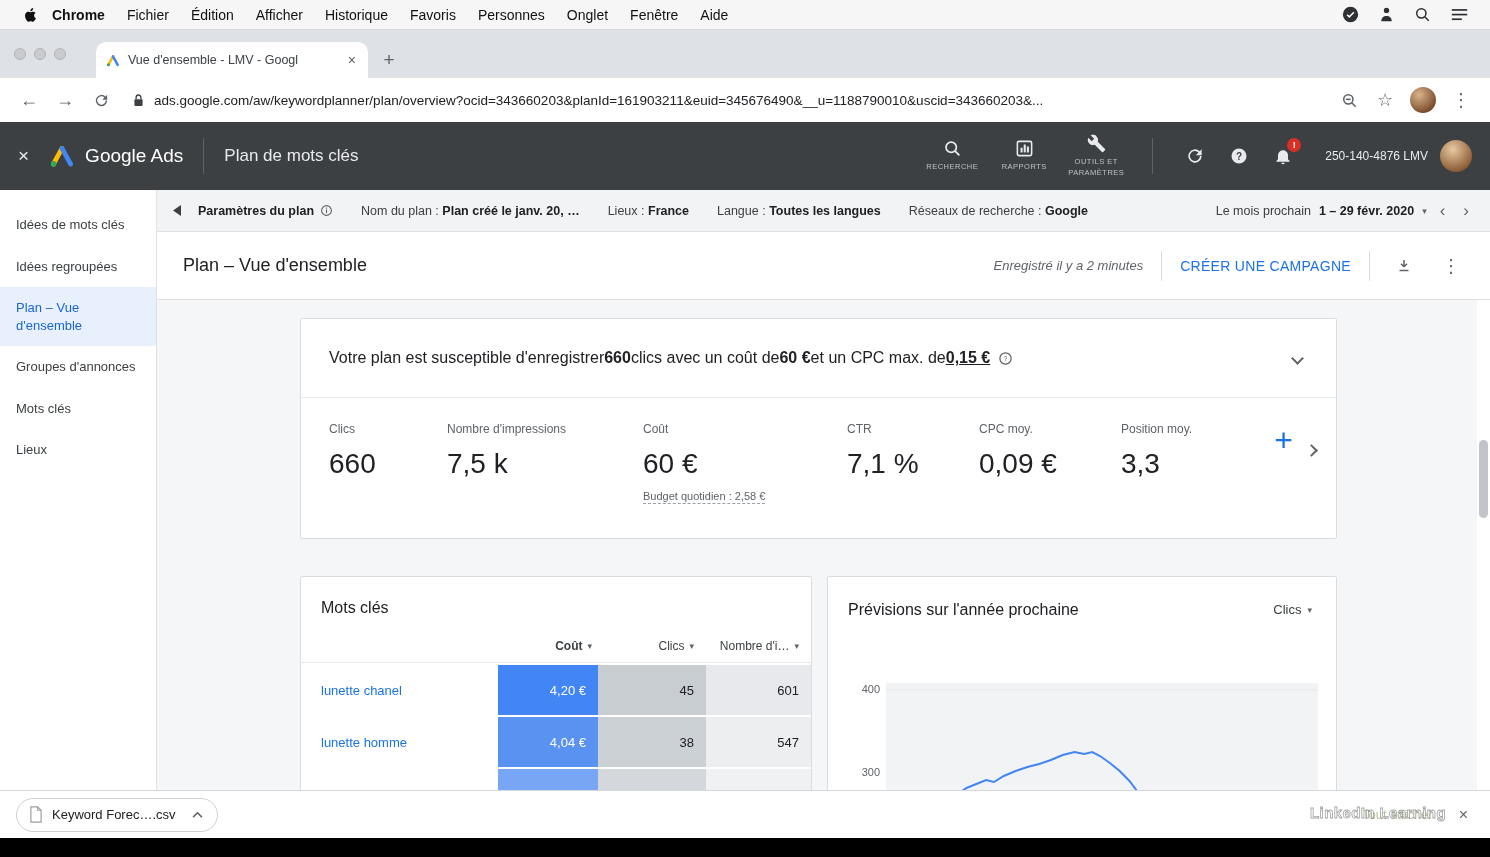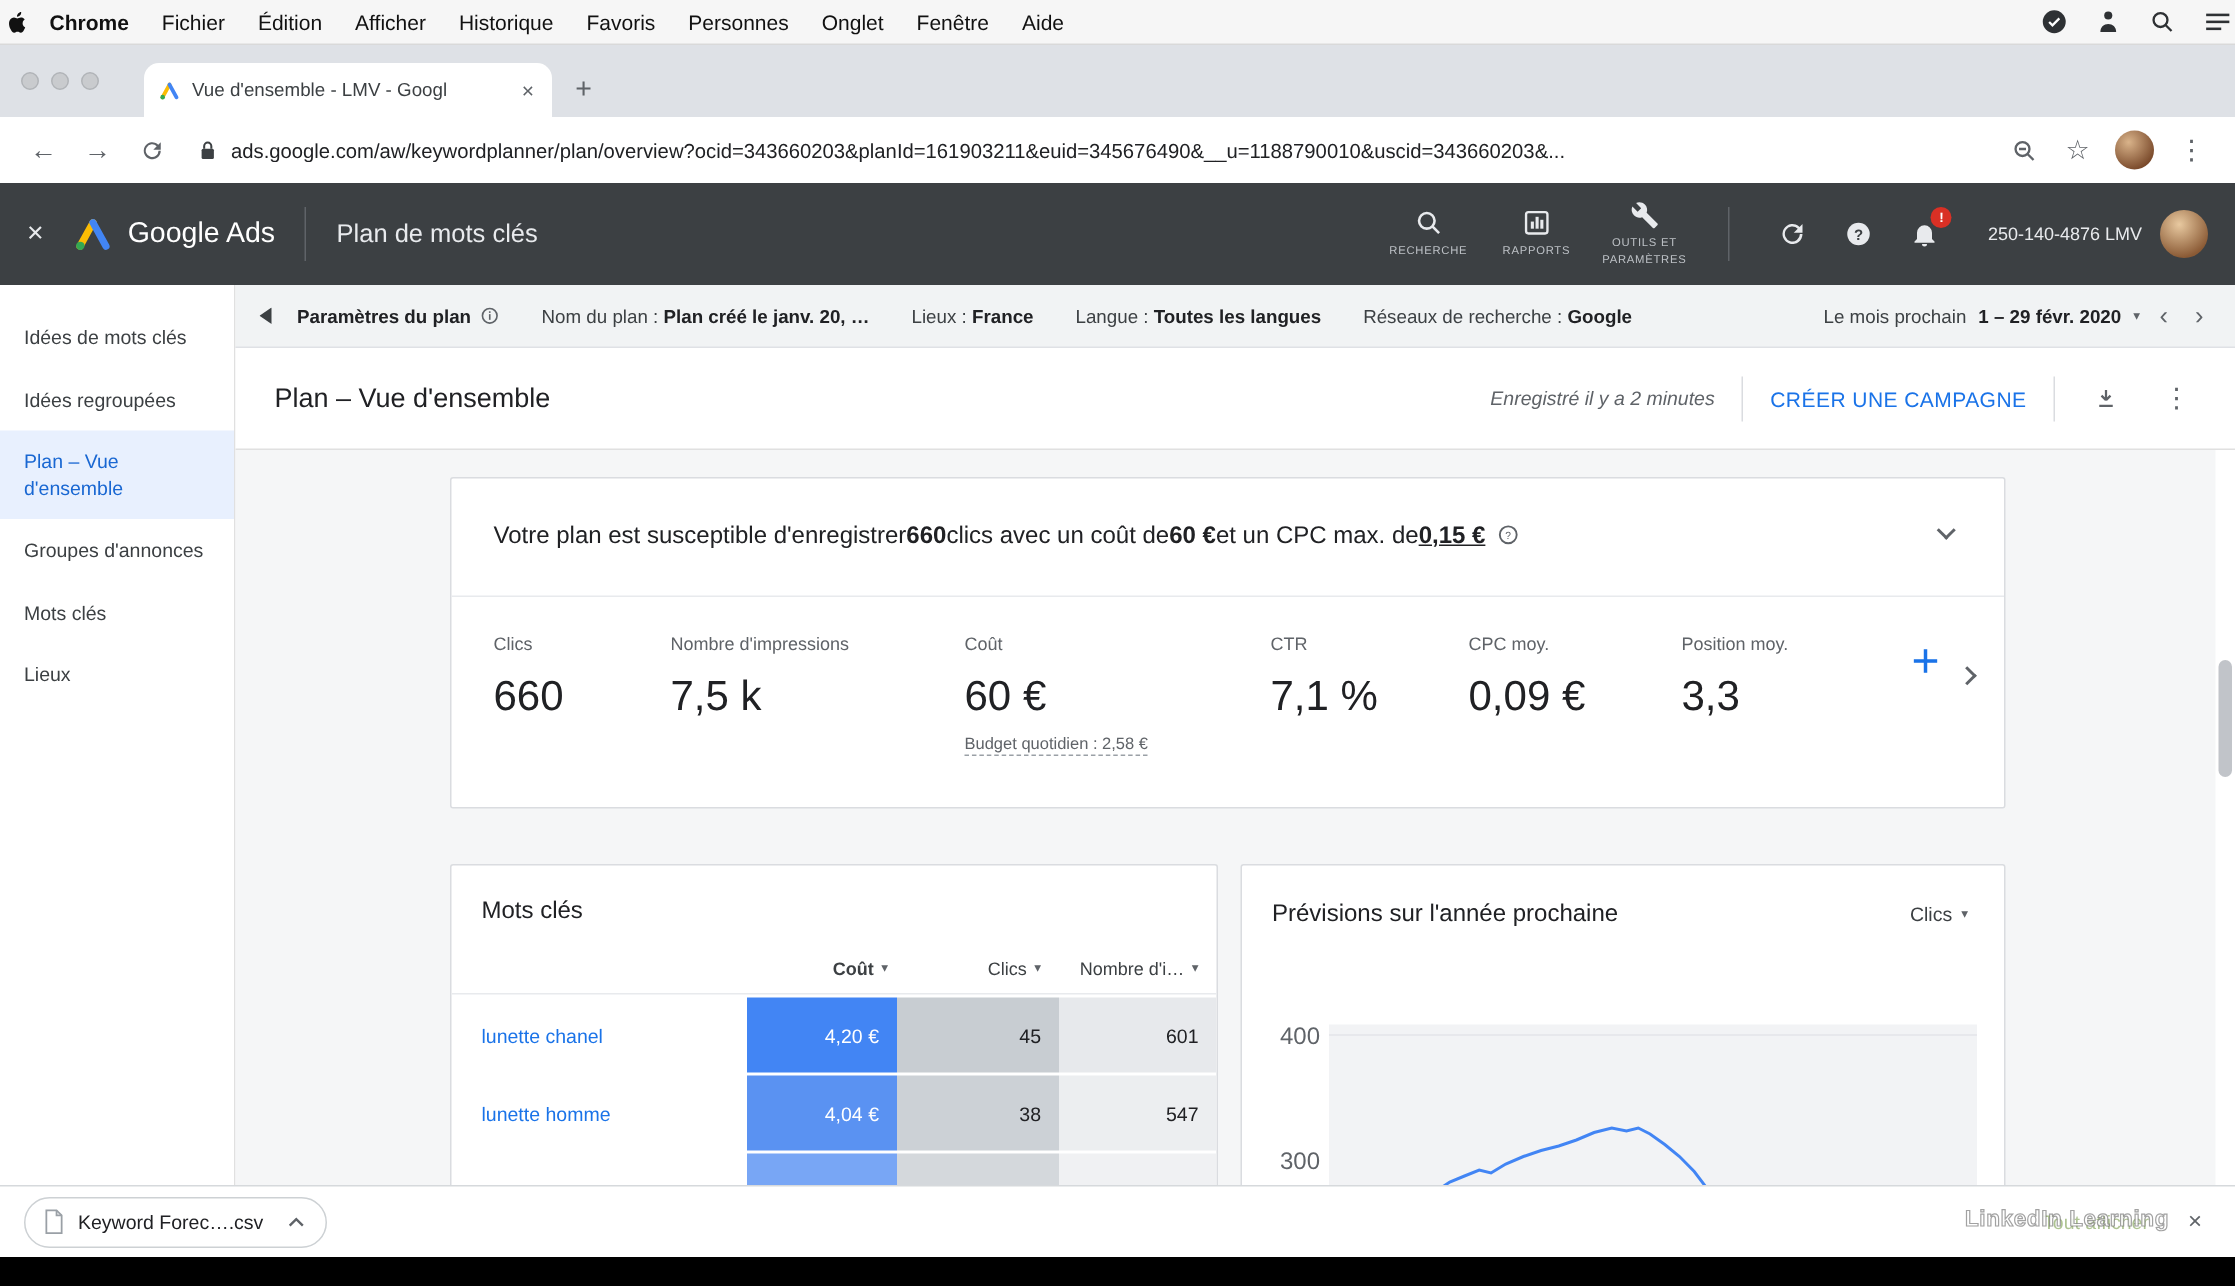--- a/index.html
+++ b/index.html
@@ -1,21 +1,21 @@
 <!DOCTYPE html>
 <html><head>
 <meta charset="utf-8">
 <style>
   *{margin:0;padding:0;box-sizing:border-box}
   html,body{width:1490px;height:857px;overflow:hidden}
   body{font-family:"Liberation Sans","DejaVu Sans",sans-serif;background:#000;color:#202124}
   .screen{position:relative;width:1490px;height:857px;background:#fff;overflow:hidden}
 
   
-  .menubar{height:30px;background:#f6f6f6;border-bottom:1px solid #d9d9d9;display:flex;align-items:center;padding:0 3px;font-size:14px;color:#111}
+  .menubar{height:30px;background:#f6f6f6;border-bottom:1px solid #d9d9d9;display:flex;align-items:center;padding:0 22px;font-size:14px;color:#111}
   .menubar .mi{padding:0 11px;white-space:nowrap}
   .menubar .mi.app{font-weight:700}
   .apple-wrap{display:flex;align-items:center;margin-right:4px}
   .menu-right{margin-left:auto;display:flex;align-items:center;gap:20px}
   .menu-right svg{display:block}
 
   
   .tabstrip{height:48px;background:#dee1e6;display:flex;align-items:flex-end;position:relative}
   .lights{position:absolute;left:14px;top:18px;display:flex;gap:8px}
   .light{width:12px;height:12px;border-radius:50%;background:#c9cbce;border:1px solid #b1b4b8}
@@ -72,21 +72,21 @@
   .vdiv-l{width:1px;height:30px;background:#dadce0}
   .create-btn{font-size:14px;font-weight:500;color:#1a73e8;letter-spacing:.3px;cursor:default}
   .ph-ic{width:32px;height:32px;display:flex;align-items:center;justify-content:center;color:#5f6368}
   .dots{font-size:18px;color:#5f6368;padding:0 4px}
 
   
   .content{height:490px;background:#f5f6f7;overflow:hidden;position:relative;padding-top:18px}
   .container{width:1037px;margin-left:143px}
 
   .sum-card{background:#fff;border:1px solid #dadce0;border-radius:2px;margin-bottom:37px;position:relative}
-  .sum-head{display:flex;align-items:flex-start;padding:30px 28px;font-size:16px;color:#202124}
+  .sum-head{display:flex;align-items:center;padding:30px 28px;font-size:16px;color:#202124}
   .sum-head b{font-weight:700}
   .u{text-decoration:underline}
   .sum-head .help{margin-left:8px}
   .chev-d{width:9px;height:9px;border-right:2px solid #5f6368;border-bottom:2px solid #5f6368;transform:rotate(45deg);margin-left:auto;margin-right:6px}
   .sum-divider{height:1px;background:#e8eaed}
   .metrics{display:flex;align-items:flex-start;padding:24px 16px 34px 28px}
   .metric{margin-right:46px}
   .metric .lab{font-size:12px;color:#5f6368;margin-bottom:12px;white-space:nowrap}
   .metric .val{font-size:28px;font-weight:400;color:#202124;white-space:nowrap}
   .metric .sub{margin-top:10px;font-size:11px;color:#5f6368;border-bottom:1px dashed #9aa0a6;display:inline-block;padding-bottom:1px;white-space:nowrap}
@@ -117,21 +117,21 @@
   .cb3{background:#78a6f5}
   .g1{background:#c8cdd2}.g2{background:#ccd1d6}.g3{background:#d4d8dc}
   .l1{background:#e7e9ec}.l2{background:#eceef0}.l3{background:#f0f1f3}
 
   
   .fc-card{flex:1;background:#fff;border:1px solid #dadce0;border-radius:2px;height:480px;position:relative;overflow:hidden}
   .fc-head{display:flex;justify-content:space-between;align-items:center;padding:22px 18px 14px 20px}
   .fc-title{font-size:16px;color:#202124}
   .fc-select{font-size:13px;color:#3c4043;display:flex;align-items:center;gap:6px;padding:3px 6px}
   .chart{position:relative;margin:2px 16px 0 20px;height:220px}
-  .ytick{position:absolute;left:0;width:32px;text-align:right;font-size:16px;color:#5f6368}
+  .ytick{position:absolute;left:0;width:32px;text-align:right;font-size:11px;color:#5f6368}
   .plot{position:absolute;left:38px;right:2px;top:0;bottom:0}
   .panel{position:absolute;left:0;right:0;top:47px;bottom:0;background:#f2f3f5}
   .linechart{position:absolute;left:0;top:0;width:100%;height:100%}
 
   .scroll-gutter{position:absolute;right:0;top:0;width:13px;height:100%;background:#fff}
   .thumb{position:absolute;right:2px;top:140px;width:9px;height:78px;background:#c1c4c9;border-radius:5px}
 
   
   .dlbar{height:48px;background:#fff;border-top:1px solid #d6d9dc;display:flex;align-items:center;padding:0 16px;position:relative}
   .chip{display:flex;align-items:center;height:34px;border:1px solid #cdd1d4;border-radius:17px;padding:0 6px 0 12px;gap:9px}

